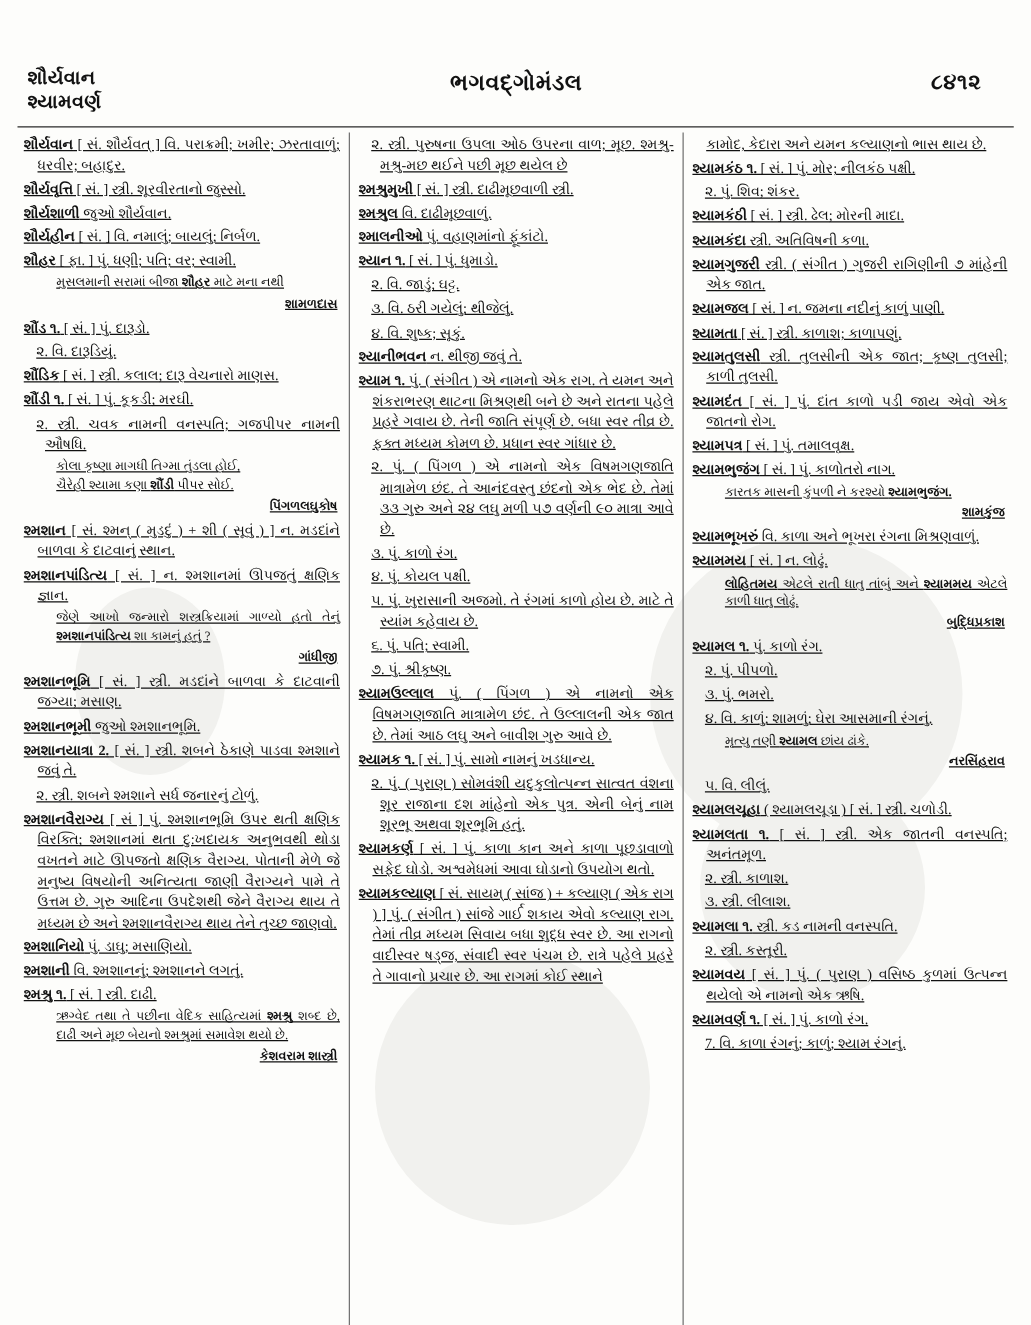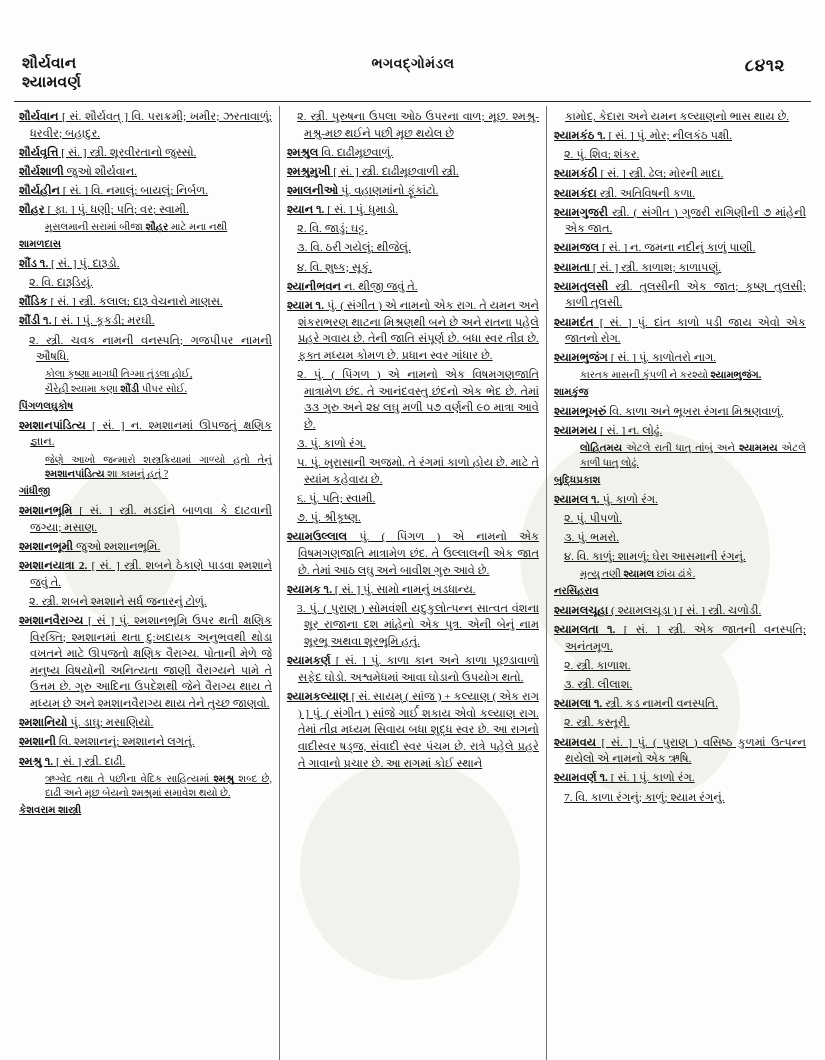--- a/index.html
+++ b/index.html
@@ -20,21 +20,21 @@
   .b4{left:60px;top:470px;width:120px;height:150px;}
 
   .page{position:relative;z-index:2;width:825px;height:1060px;box-sizing:border-box;
         padding:10px 12px 6px 12px;display:flex;flex-direction:column;margin-top:44px;}
 
   
   .running-head{display:flex;align-items:flex-start;justify-content:space-between;
       height:46px;flex:0 0 auto;padding:0 6px 0 10px;box-sizing:border-box;}
   .rh-left{font-weight:bold;font-size:15.5px;line-height:1.22;letter-spacing:.2px;}
   .rh-left div{white-space:nowrap;}
-  .rh-center{font-weight:bold;font-size:14px;padding-top:2px;letter-spacing:.4px;}
+  .rh-center{font-weight:bold;font-size:18px;padding-top:2px;letter-spacing:.4px;}
   .rh-right{font-weight:bold;font-size:17px;padding-top:2px;padding-right:22px;letter-spacing:.5px;}
 
   .rule{height:1px;background:#2a2a2a;margin:1px 2px 4px 2px;flex:0 0 auto;}
 
   
   .columns{display:flex;flex:1 1 auto;min-height:0;text-decoration:underline;}
   .col{
     width:33.33%;
     box-sizing:border-box;
     padding:2px 7px 0 7px;
@@ -45,21 +45,21 @@
   }
   .col + .col{border-left:1px solid #737373;}
 
   .entry{margin:0 0 2.5px 0;text-indent:0;padding-left:11px;}
   .entry > .hw{margin-left:-11px;}
   .sense{margin:0 0 2.5px 0;padding-left:17px;text-indent:-7px;}
   .cont{margin:0 0 2.5px 0;padding-left:11px;}
   .hw{font-weight:bold;}
   .quote{margin:1.5px 0 2px 0;padding-left:26px;font-size:10.2px;line-height:1.45;}
   .quote b{font-weight:bold;}
-  .attrib{text-align:left;font-weight:bold;font-size:10.2px;margin:0 2px 3px 0;}
+  .attrib{text-align:right;font-weight:bold;font-size:10.2px;margin:0 2px 3px 0;}
   .just{text-align:justify;text-justify:inter-word;}
 </style>
 </head>
 <body>
 
 <div class="scan-blob b1"></div>
 <div class="scan-blob b2"></div>
 <div class="scan-blob b3"></div>
 <div class="scan-blob b4"></div>
 
@@ -85,80 +85,84 @@
         <p class="entry just"><span class="hw">શૌહર</span><span> [ ફા. ] પું. ધણી; પતિ; વર; સ્વામી.</span></p>
         <p class="quote just">મુસલમાની સરામાં બીજા <b>શૌહર</b> માટે મના નથી</p>
         <p class="attrib">શામળદાસ</p>
         <p class="entry just"><span class="hw">શૌંડ ૧.</span><span> [ સં. ] પું. દારૂડો.</span></p>
         <p class="sense just">૨. વિ. દારૂડિયું.</p>
         <p class="entry just"><span class="hw">શૌંડિક</span><span> [ સં. ] સ્ત્રી. કલાલ; દારૂ વેચનારો માણસ.</span></p>
         <p class="entry just"><span class="hw">શૌંડી ૧.</span><span> [ સં. ] પું. કૂકડી; મરઘી.</span></p>
         <p class="sense just">૨. સ્ત્રી. ચવક નામની વનસ્પતિ; ગજપીપર નામની ઔષધિ.</p>
         <p class="quote just">કોલા કૃષ્ણા માગધી તિગ્મા તુંડલા હોઈ,<br>ચૈરેહી શ્યામા કણા <b>શૌંડી</b> પીપર સોઈ.</p>
         <p class="attrib">પિંગળલઘુકોષ</p>
+        <p class="entry just"><span class="hw">શ્મશાન</span><span> [ સં. શ્મન્ ( મુડદું ) + શી ( સૂવું ) ] ન. મડદાંને બાળવા કે દાટવાનું સ્થાન.</span></p>
         <p class="entry just"><span class="hw">શ્મશાનપાંડિત્ય</span><span> [ સં. ] ન. શ્મશાનમાં ઊપજતું ક્ષણિક જ્ઞાન.</span></p>
         <p class="quote just">જેણે આખો જન્મારો શસ્ત્રક્રિયામાં ગાળ્યો હતો તેનું <b>શ્મશાનપાંડિત્ય</b> શા કામનું હતું ?</p>
         <p class="attrib">ગાંધીજી</p>
         <p class="entry just"><span class="hw">શ્મશાનભૂમિ</span><span> [ સં. ] સ્ત્રી. મડદાંને બાળવા કે દાટવાની જગ્યા; મસાણ.</span></p>
         <p class="entry just"><span class="hw">શ્મશાનભૂમી</span><span> જુઓ શ્મશાનભૂમિ.</span></p>
         <p class="entry just"><span class="hw">શ્મશાનયાત્રા 2.</span><span> [ સં. ] સ્ત્રી. શબને ઠેકાણે પાડવા શ્મશાને જવું તે.</span></p>
         <p class="sense just">૨. સ્ત્રી. શબને શ્મશાને સર્ધ જનારનું ટોળું.</p>
         <p class="entry just"><span class="hw">શ્મશાનવૈરાગ્ય</span><span> [ સં ] પું. શ્મશાનભૂમિ ઉપર થતી ક્ષણિક વિરક્તિ; શ્મશાનમાં થતા દુ:ખદાયક અનુભવથી થોડા વખતને માટે ઊપજતો ક્ષણિક વૈરાગ્ય. પોતાની મેળે જે મનુષ્ય વિષયોની અનિત્યતા જાણી વૈરાગ્યને પામે તે ઉત્તમ છે. ગુરુ આદિના ઉપદેશથી જેને વૈરાગ્ય થાય તે મધ્યમ છે અને શ્મશાનવૈરાગ્ય થાય તેને તુચ્છ જાણવો.</span></p>
         <p class="entry just"><span class="hw">શ્મશાનિયો</span><span> પું. ડાઘુ; મસાણિયો.</span></p>
         <p class="entry just"><span class="hw">શ્મશાની</span><span> વિ. શ્મશાનનું; શ્મશાનને લગતું.</span></p>
         <p class="entry just"><span class="hw">શ્મશ્રુ ૧.</span><span> [ સં. ] સ્ત્રી. દાઢી.</span></p>
         <p class="quote just">ઋગ્વેદ તથા તે પછીના વેદિક સાહિત્યમાં <b>શ્મશ્રુ</b> શબ્દ છે, દાઢી અને મૂછ બેયનો શ્મશ્રુમાં સમાવેશ થયો છે.</p>
         <p class="attrib">કેશવરામ શાસ્ત્રી</p>
       </div>
     <div class="col" id="col-2">
         <p class="sense just">૨. સ્ત્રી. પુરુષના ઉપલા ઓઠ ઉપરના વાળ; મૂછ. શ્મશ્રુ-મશ્રુ-મછ થઈને પછી મૂછ થયેલ છે</p>
+        <p class="entry just"><span class="hw">શ્મશ્રુમુખી</span><span> [ સં. ] સ્ત્રી. દાઢીમૂછવાળી સ્ત્રી.</span></p>
         <p class="entry just"><span class="hw">શ્મશ્રુલ</span><span> વિ. દાઢીમૂછવાળું.</span></p>
-        <p class="entry just"><span class="hw">શ્મશ્રુમુખી</span><span> [ સં. ] સ્ત્રી. દાઢીમૂછવાળી સ્ત્રી.</span></p>
         <p class="entry just"><span class="hw">શ્માલનીઓ</span><span> પું. વહાણમાંનો ફૂંકાંટો.</span></p>
         <p class="entry just"><span class="hw">શ્યાન ૧.</span><span> [ સં. ] પું. ધુમાડો.</span></p>
         <p class="sense just">૨. વિ. જાડું; ઘટ્ટ.</p>
         <p class="sense just">૩. વિ. ઠરી ગયેલું; થીજેલું.</p>
         <p class="sense just">૪. વિ. શુષ્ક; સૂકું.</p>
         <p class="entry just"><span class="hw">શ્યાનીભવન</span><span> ન. થીજી જવું તે.</span></p>
         <p class="entry just"><span class="hw">શ્યામ ૧.</span><span> પું. ( સંગીત ) એ નામનો એક રાગ. તે યમન અને શંકરાભરણ થાટના મિશ્રણથી બને છે અને રાતના પહેલે પ્રહરે ગવાય છે. તેની જાતિ સંપૂર્ણ છે. બધા સ્વર તીવ્ર છે. ફક્ત મધ્યમ કોમળ છે. પ્રધાન સ્વર ગાંધાર છે.</span></p>
         <p class="sense just">૨. પું. ( પિંગળ ) એ નામનો એક વિષમગણજાતિ માત્રામેળ છંદ. તે આનંદવસ્તુ છંદનો એક ભેદ છે. તેમાં ૩૩ ગુરુ અને ૨૪ લઘુ મળી ૫૭ વર્ણની ૯૦ માત્રા આવે છે.</p>
         <p class="sense just">૩. પું. કાળો રંગ.</p>
+        <p class="sense just">૪. પું. કોયલ પક્ષી.</p>
         <p class="sense just">૫. પું. ખુરાસાની અજમો. તે રંગમાં કાળો હોય છે. માટે તે સ્યાંમ કહેવાય છે.</p>
         <p class="sense just">૬. પું. પતિ; સ્વામી.</p>
         <p class="sense just">૭. પું. શ્રીકૃષ્ણ.</p>
         <p class="entry just"><span class="hw">શ્યામઉલ્લાલ</span><span> પું. ( પિંગળ ) એ નામનો એક વિષમગણજાતિ માત્રામેળ છંદ. તે ઉલ્લાલની એક જાત છે. તેમાં આઠ લઘુ અને બાવીશ ગુરુ આવે છે.</span></p>
         <p class="entry just"><span class="hw">શ્યામક ૧.</span><span> [ સં. ] પું. સામો નામનું ખડધાન્ય.</span></p>
-        <p class="sense just">3. પું. ( પુરાણ ) સોમવંશી યદુકુલોત્પન્ન સાત્વત વંશના શૂર રાજાના દશ માંહેનો એક પુત્ર. એની બેનું નામ શૂરભૂ અથવા શૂરભૂમિ હતું.</p>
+        <p class="sense just">૨. પું. ( પુરાણ ) સોમવંશી યદુકુલોત્પન્ન સાત્વત વંશના શૂર રાજાના દશ માંહેનો એક પુત્ર. એની બેનું નામ શૂરભૂ અથવા શૂરભૂમિ હતું.</p>
         <p class="entry just"><span class="hw">શ્યામકર્ણ</span><span> [ સં. ] પું. કાળા કાન અને કાળા પૂછડાવાળો સફેદ ઘોડો. અશ્વમેધમાં આવા ઘોડાનો ઉપયોગ થતો.</span></p>
         <p class="entry just"><span class="hw">શ્યામકલ્યાણ</span><span> [ સં. સાયમ્ ( સાંજ ) + કલ્યાણ ( એક રાગ ) ] પું. ( સંગીત ) સાંજે ગાર્ઈ શકાય એવો કલ્યાણ રાગ. તેમાં તીવ્ર મધ્યમ સિવાય બધા શુદ્ધ સ્વર છે. આ રાગનો વાદીસ્વર ષડ્જ, સંવાદી સ્વર પંચમ છે. રાત્રે પહેલે પ્રહરે તે ગાવાનો પ્રચાર છે. આ રાગમાં કોઈ સ્થાને</span></p>
       </div>
     <div class="col" id="col-3">
         <p class="cont just">કામોદ, કેદારા અને યમન કલ્યાણનો ભાસ થાય છે.</p>
         <p class="entry just"><span class="hw">શ્યામકંઠ ૧.</span><span> [ સં. ] પું. મોર; નીલકંઠ પક્ષી.</span></p>
         <p class="sense just">૨. પું. શિવ; શંકર.</p>
         <p class="entry just"><span class="hw">શ્યામકંઠી</span><span> [ સં. ] સ્ત્રી. ઢેલ; મોરની માદા.</span></p>
         <p class="entry just"><span class="hw">શ્યામકંદા</span><span> સ્ત્રી. અતિવિષની કળા.</span></p>
         <p class="entry just"><span class="hw">શ્યામગુજરી</span><span> સ્ત્રી. ( સંગીત ) ગુજરી રાગિણીની ૭ માંહેની એક જાત.</span></p>
         <p class="entry just"><span class="hw">શ્યામજલ</span><span> [ સં. ] ન. જમના નદીનું કાળું પાણી.</span></p>
         <p class="entry just"><span class="hw">શ્યામતા</span><span> [ સં. ] સ્ત્રી. કાળાશ; કાળાપણું.</span></p>
         <p class="entry just"><span class="hw">શ્યામતુલસી</span><span> સ્ત્રી. તુલસીની એક જાત; કૃષ્ણ તુલસી; કાળી તુલસી.</span></p>
         <p class="entry just"><span class="hw">શ્યામદંત</span><span> [ સં. ] પું. દાંત કાળો પડી જાય એવો એક જાતનો રોગ.</span></p>
+        <p class="entry just"><span class="hw">શ્યામપત્ર</span><span> [ સં. ] પું. તમાલવૃક્ષ.</span></p>
         <p class="entry just"><span class="hw">શ્યામભુજંગ</span><span> [ સં. ] પું. કાળોતરો નાગ.</span></p>
         <p class="quote just">કારતક માસની કુંપળી ને કરશ્યો <b>શ્યામભુજંગ.</b></p>
         <p class="attrib">શામકુંજ</p>
         <p class="entry just"><span class="hw">શ્યામભૂખરું</span><span> વિ. કાળા અને ભૂખરા રંગના મિશ્રણવાળું.</span></p>
         <p class="entry just"><span class="hw">શ્યામમય</span><span> [ સં. ] ન. લોઢું.</span></p>
         <p class="quote just"><b>લોહિતમય</b> એટલે રાતી ધાતુ તાંબું અને <b>શ્યામમય</b> એટલે કાળી ધાતુ લોઢું.</p>
         <p class="attrib">બુદ્ધિપ્રકાશ</p>
         <p class="entry just"><span class="hw">શ્યામલ ૧.</span><span> પું. કાળો રંગ.</span></p>
         <p class="sense just">૨. પું. પીપળો.</p>
         <p class="sense just">૩. પું. ભમરો.</p>
         <p class="sense just">૪. વિ. કાળું; શામળું; ઘેરા આસમાની રંગનું.</p>
         <p class="quote just">મૃત્યુ તણી <b>શ્યામલ</b> છાંય ઢાંકે.</p>
         <p class="attrib">નરસિંહરાવ</p>
+        <p class="sense just">૫. વિ. લીલું.</p>
         <p class="entry just"><span class="hw">શ્યામલચૂહા</span><span>  ( શ્યામલચૂડા )   [ સં. ] સ્ત્રી. ચળોડી.</span></p>
         <p class="entry just"><span class="hw">શ્યામલતા ૧.</span><span> [ સં. ] સ્ત્રી. એક જાતની વનસ્પતિ; અનંતમૂળ.</span></p>
         <p class="sense just">૨. સ્ત્રી. કાળાશ.</p>
         <p class="sense just">૩. સ્ત્રી. લીલાશ.</p>
         <p class="entry just"><span class="hw">શ્યામલા ૧.</span><span> સ્ત્રી. કડ નામની વનસ્પતિ.</span></p>
         <p class="sense just">૨. સ્ત્રી. કસ્તૂરી.</p>
         <p class="entry just"><span class="hw">શ્યામવય</span><span> [ સં. ] પું. ( પુરાણ ) વસિષ્ઠ કુળમાં ઉત્પન્ન થયેલો એ નામનો એક ઋષિ.</span></p>
         <p class="entry just"><span class="hw">શ્યામવર્ણ ૧.</span><span> [ સં. ] પું. કાળો રંગ.</span></p>
         <p class="sense just">7. વિ. કાળા રંગનું; કાળું; શ્યામ રંગનું.</p>
       </div>

